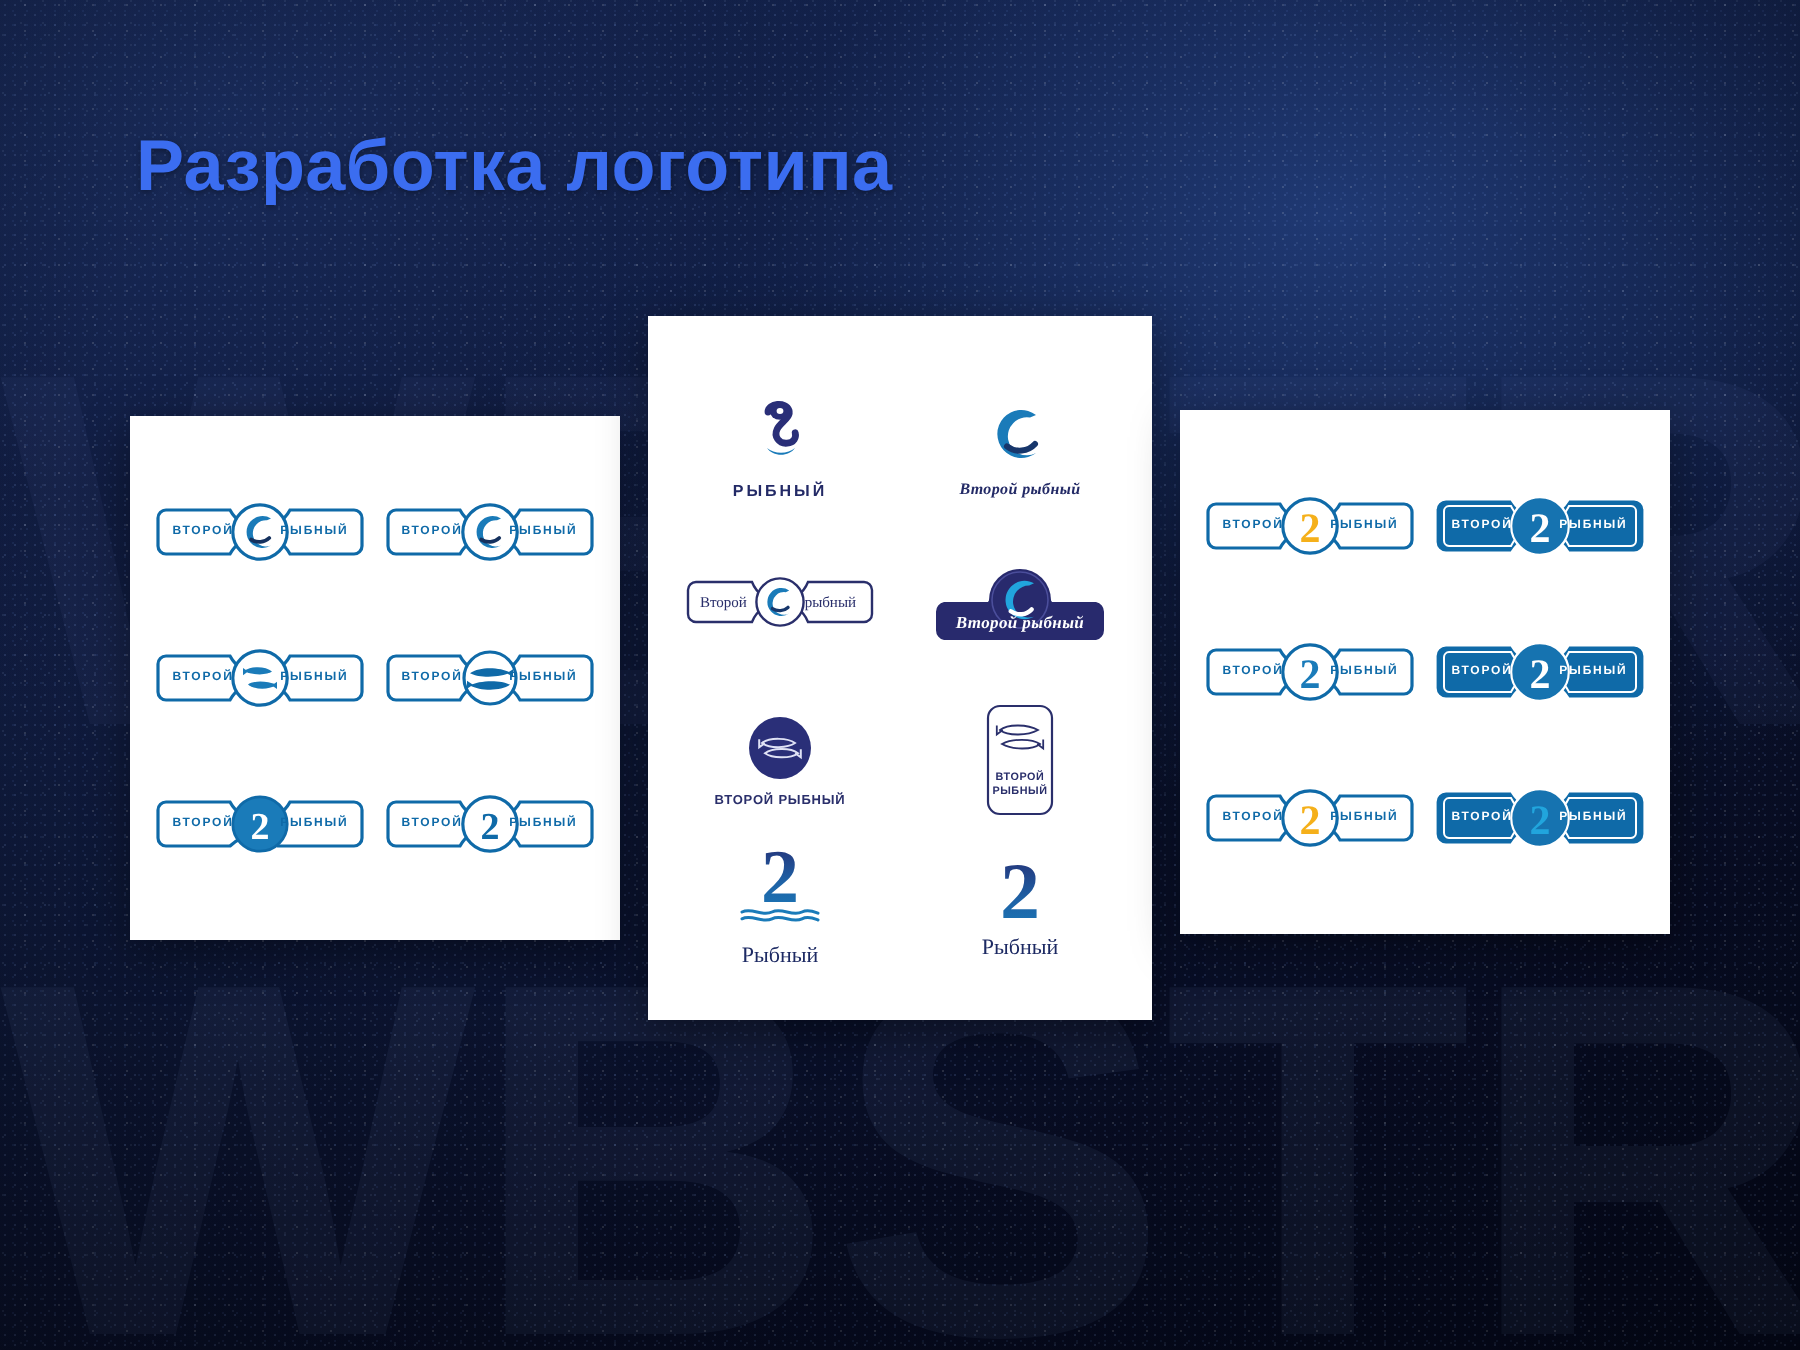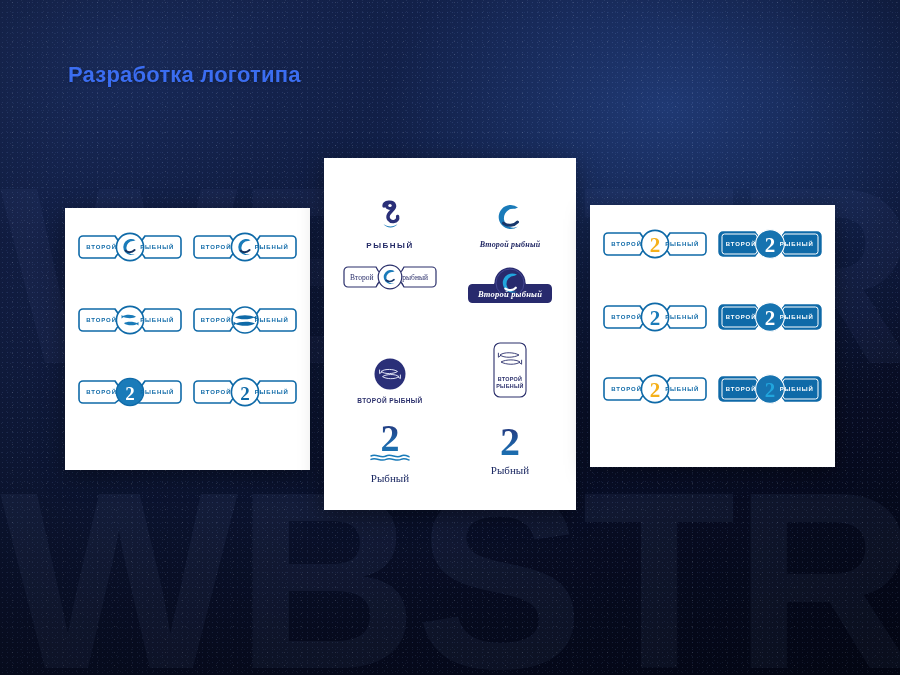--- a/index.html
+++ b/index.html
@@ -83,21 +83,21 @@
     top: 455px;
     font-size: 252px;
     color: rgba(130,160,215,0.075);
   }
 
   
   #page-title {
     position: absolute;
     left: 68px;
     top: 62px;
-    font-size: 22px;
+    font-size: 36px;
     font-weight: 700;
     color: #3b6df0;
     letter-spacing: 0.2px;
     text-shadow: 0 1px 3px rgba(0,0,0,.35);
   }
 
   
   .panel {
     position: absolute;
     background: #ffffff;
@@ -117,20 +117,21 @@
     grid-template-rows: 1fr 1fr 1fr;
     padding: 22px 8px;
   }
   #grid-center {
     grid-template-columns: 1fr 1fr;
     grid-template-rows: 1fr 1fr 1fr;
     padding: 26px 6px;
   }
   .cell {
     display: flex;
+    align-items: center;
     justify-content: center;
   }
 
   
   .badge {
     position: relative;
     width: 106px;
     height: 34px;
     display: flex;
     align-items: center;

